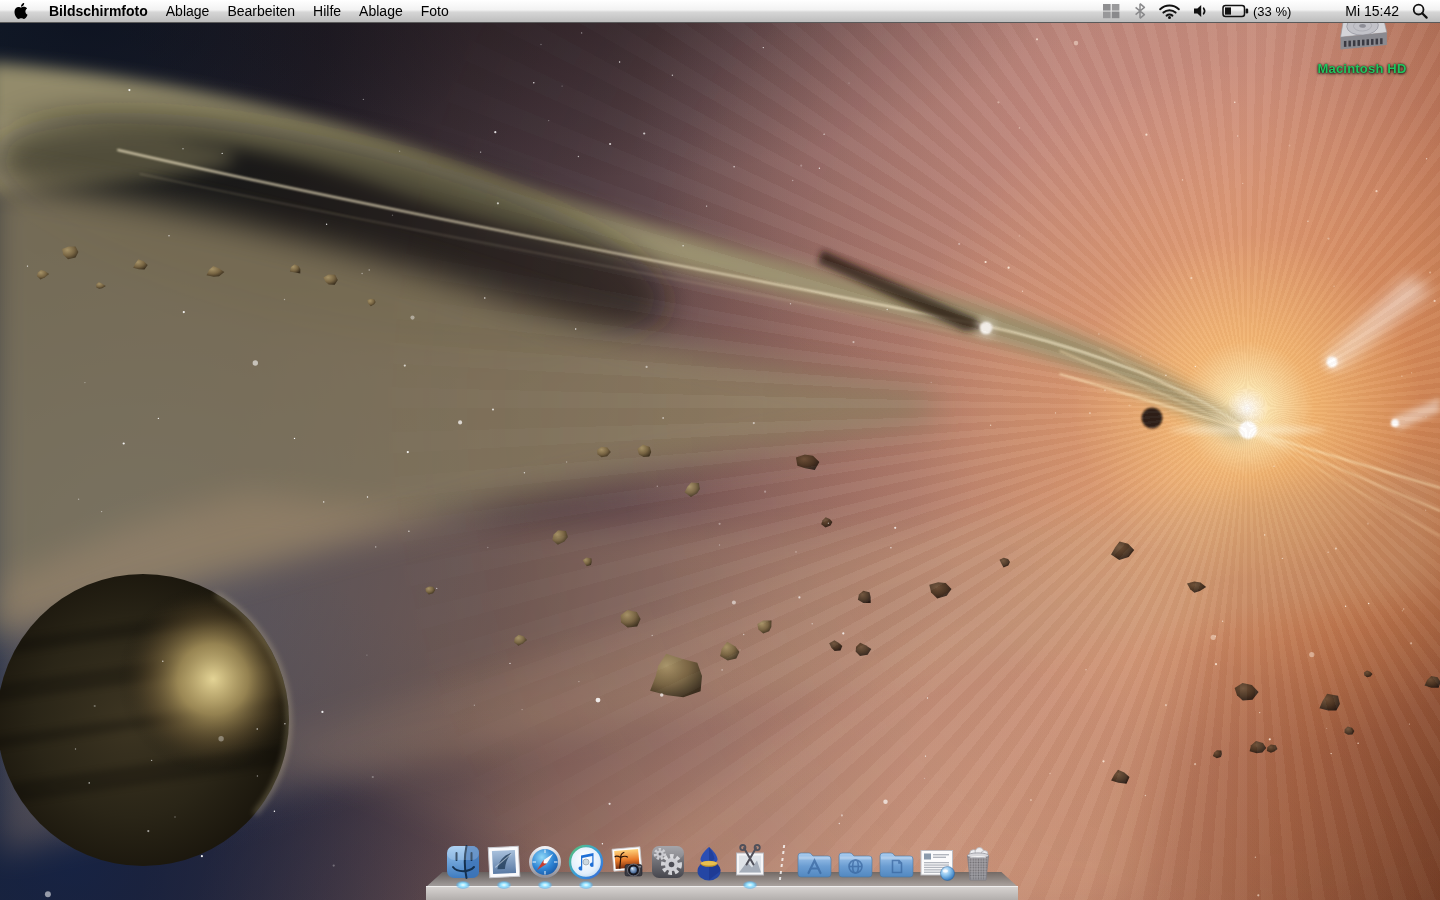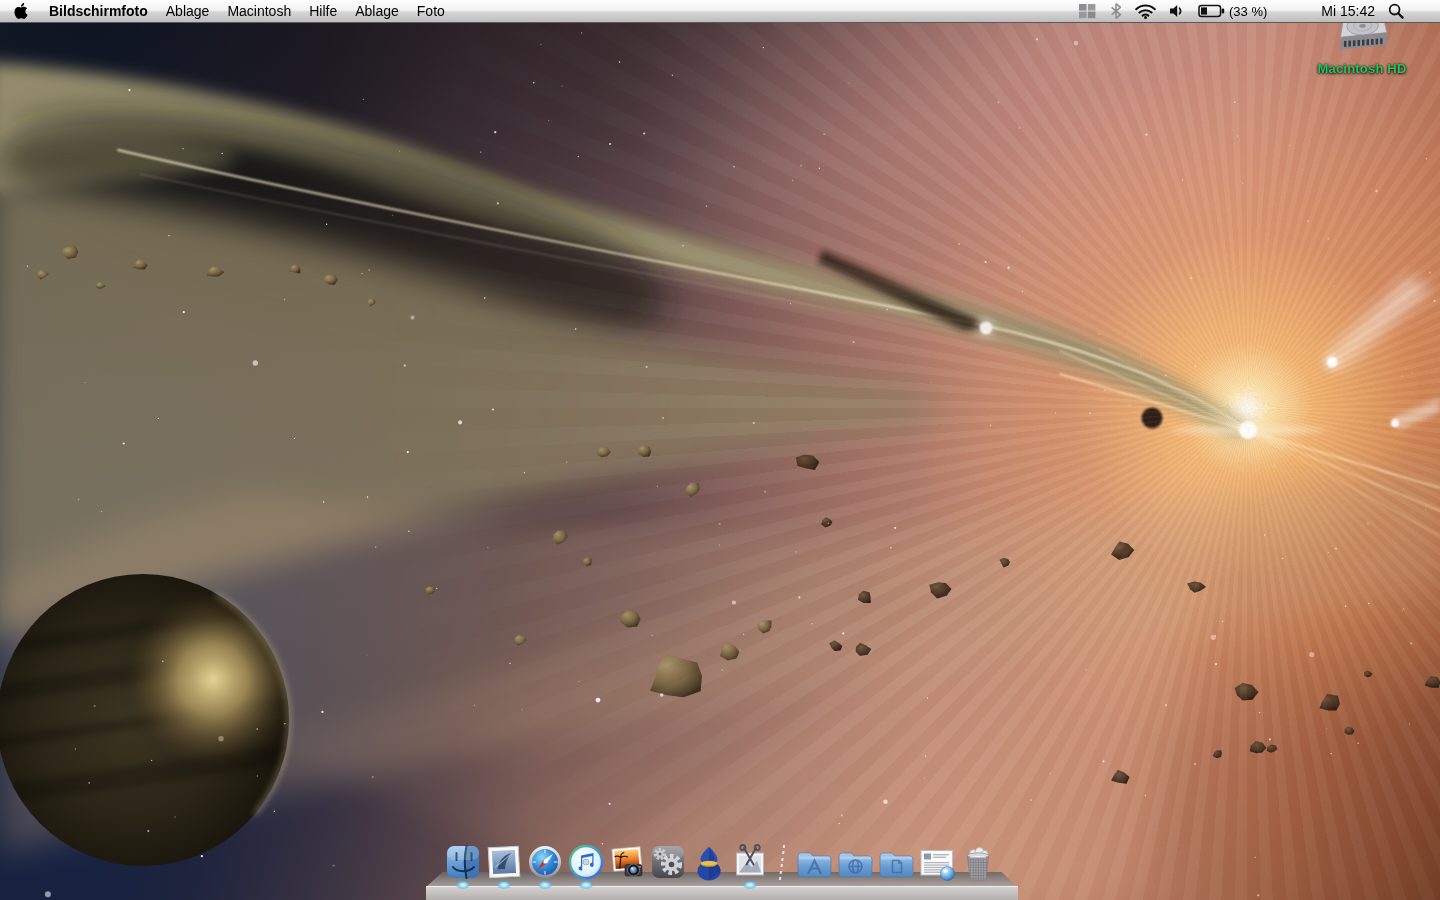--- a/index.html
+++ b/index.html
@@ -4,21 +4,21 @@
 <style>
   html,body{margin:0;padding:0;width:1440px;height:900px;overflow:hidden;background:#000;
     font-family:"Liberation Sans","DejaVu Sans",sans-serif;-webkit-font-smoothing:antialiased;}
   #screen{position:relative;width:1440px;height:900px;overflow:hidden;}
 
   
   #menubar{position:absolute;top:0;left:0;right:0;height:22px;z-index:50;
     background:linear-gradient(#ffffff 0%,#f2f2f2 45%,#d6d6d6 55%,#bdbdbd 100%);
     border-bottom:1px solid #5a5a5a;display:flex;align-items:center;font-size:14px;color:#000;}
   #menubar .left{display:flex;align-items:center;height:100%;}
-  #menubar .right{display:flex;align-items:center;height:100%;margin-left:auto;padding-right:36px;gap:13px;}
+  #menubar .right{display:flex;align-items:center;height:100%;margin-left:auto;padding-right:12px;gap:13px;}
   .mb-item{padding:0 9px;height:100%;display:flex;align-items:center;white-space:nowrap;cursor:default;}
   .mb-apple{padding:0 12px 0 14px;}
   .mb-app{font-weight:bold;}
   .mb-status{display:flex;align-items:center;gap:0;}
   .mb-clock{font-size:14px;margin-left:41px;}
   .mb-batt-text{font-size:13px;margin-left:4px;}
 
   
   #desktop{position:absolute;top:22px;left:0;width:1440px;height:878px;overflow:hidden;
     background:
@@ -457,21 +457,21 @@
 
   <div id="menubar">
     <div class="left">
       <div class="mb-item mb-apple">
         <svg width="14" height="16" viewBox="0 0 814 1000">
             <path fill="#000" d="M788.1 340.9c-5.8 4.5-108.2 62.2-108.2 190.5 0 148.4 130.3 200.9 134.2 202.2-.6 3.2-20.7 71.9-68.7 141.9-42.8 61.6-87.5 123.1-155.5 123.1s-85.5-39.5-164-39.5c-76.5 0-103.7 40.8-165.9 40.8s-105.6-57-155.5-127C46.7 790.7 0 663 0 541.8c0-194.4 126.4-297.5 250.8-297.5 66.1 0 121.2 43.4 162.7 43.4 39.5 0 101.1-46 176.3-46 28.5 0 130.9 2.6 198.3 99.2zm-234-181.5c31.1-36.9 53.1-88.1 53.1-139.3 0-7.1-.6-14.3-1.9-20.1-50.6 1.9-110.8 33.7-147.1 75.8-28.5 32.4-55.1 83.6-55.1 135.5 0 7.8 1.3 15.6 1.9 18.1 3.2.6 8.4 1.3 13.6 1.3 45.4 0 102.5-30.4 135.5-71.3z"></path>
           </svg>
       </div>
       <div class="mb-item mb-app">Bildschirmfoto</div>
       <div class="mb-item">Ablage</div>
-      <div class="mb-item">Macintosh</div>
+      <div class="mb-item">Bearbeiten</div>
       <div class="mb-item">Hilfe</div>
       <div class="mb-item">Ablage</div>
       <div class="mb-item">Foto</div>
     </div>
     <div class="right">
       <span class="mb-status">
         <svg width="19" height="16" viewBox="0 0 19 16">
           <rect x="1" y="1" width="7.6" height="6.6" fill="#8e8e90"></rect>
             <rect x="9.8" y="1" width="7.6" height="6.6" fill="#9a9a9c"></rect>
           <rect x="1" y="8.6" width="7.6" height="6.6" fill="#98989a"></rect>

